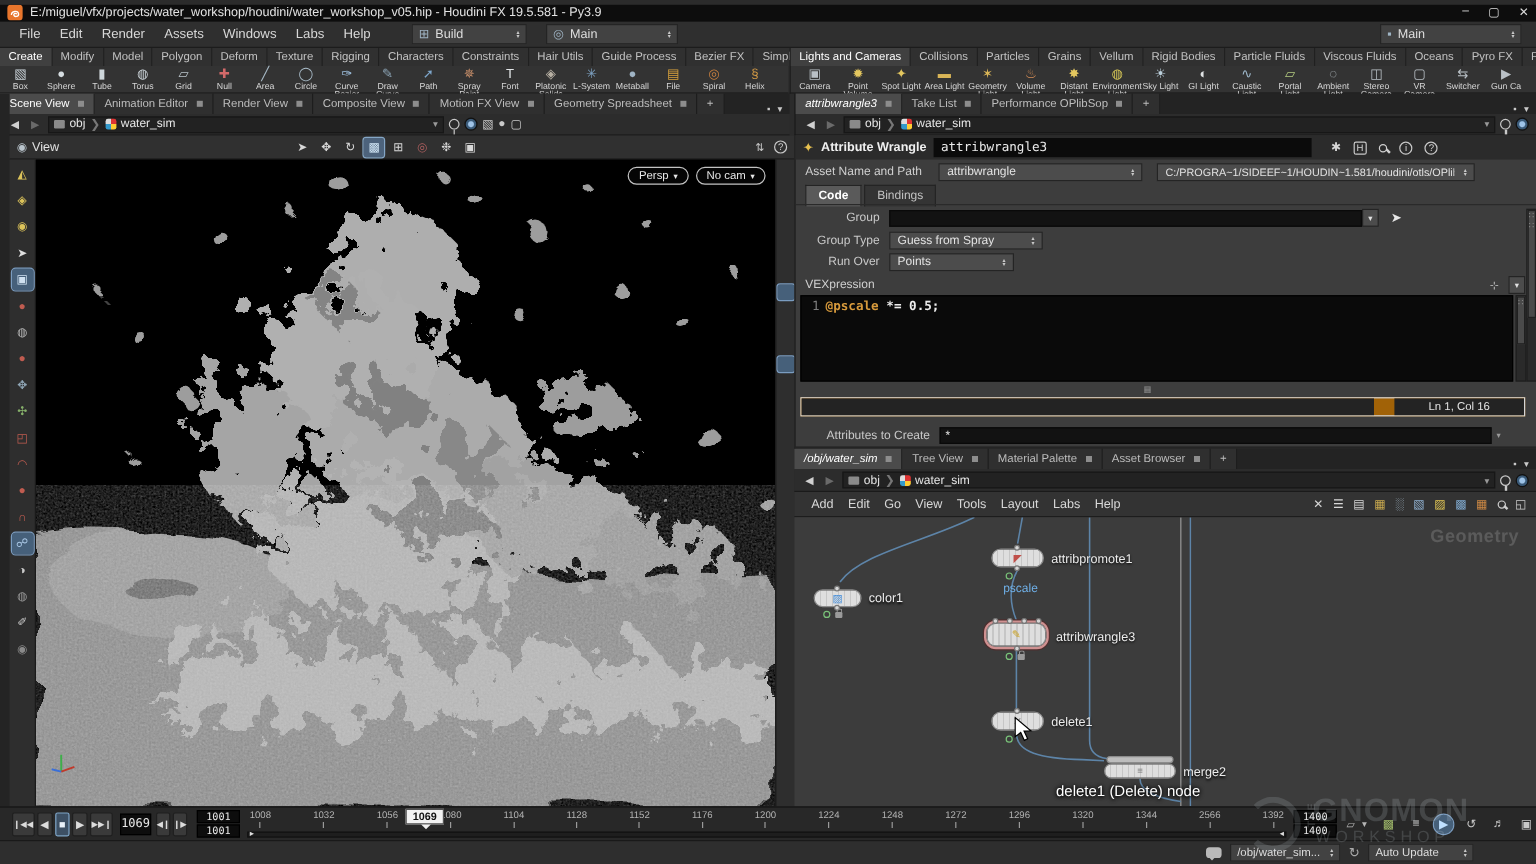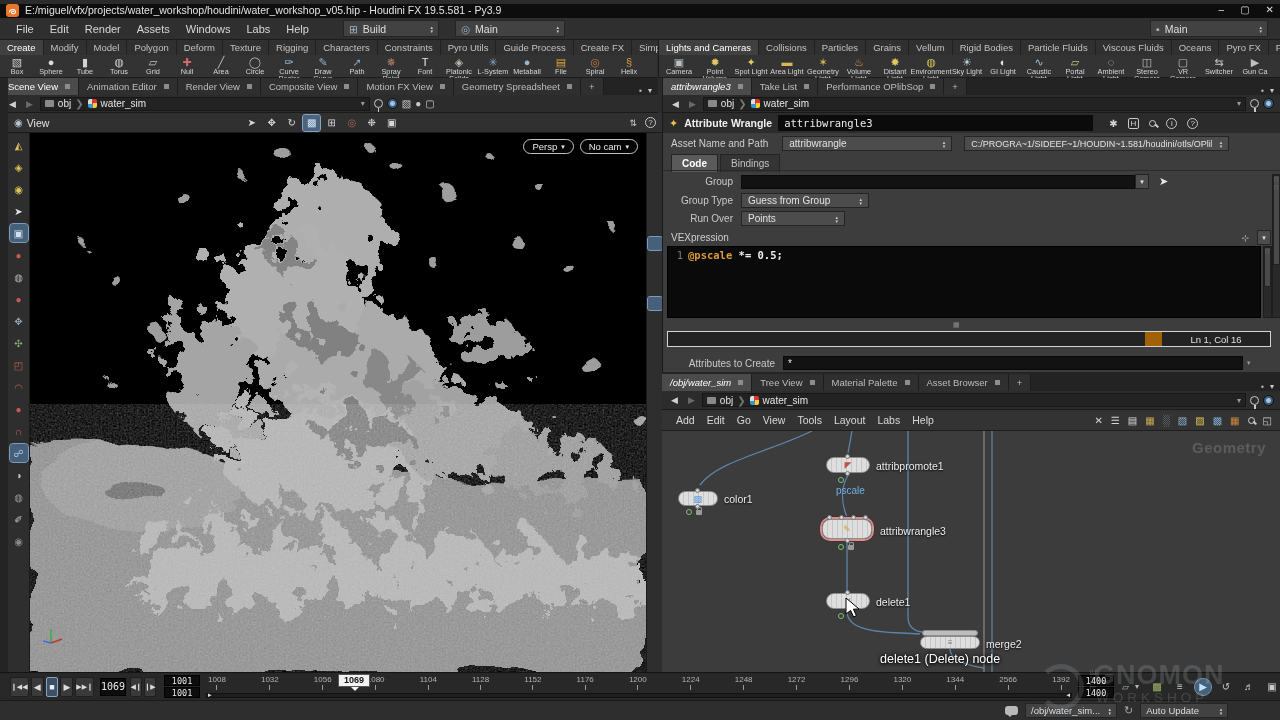--- a/index.html
+++ b/index.html
@@ -175,23 +175,23 @@
 
   <span class="shelftab active">Create</span>
       <span class="shelftab">Modify</span>
       <span class="shelftab">Model</span>
       <span class="shelftab">Polygon</span>
       <span class="shelftab">Deform</span>
       <span class="shelftab">Texture</span>
       <span class="shelftab">Rigging</span>
       <span class="shelftab">Characters</span>
       <span class="shelftab">Constraints</span>
-      <span class="shelftab">Pyro Utils</span>
+      <span class="shelftab">Hair Utils</span>
       <span class="shelftab">Guide Process</span>
-      <span class="shelftab">Create FX</span>
+      <span class="shelftab">Bezier FX</span>
       <span class="shelftab">Simple FX</span>
       <span class="shelftab">Cloud FX</span>
       <span class="shelftab">Volume</span>
       <span class="shelftab">+</span>
     </div>
   <div class="tools">
 
       <div class="tool">
         <span class="g" style="color: rgb(201, 210, 216);">▧</span>
         <span>Box</span>
@@ -650,21 +650,21 @@
       </div>
     <div class="pcombo" style="width:14px;padding:0 2px;justify-content:center">
         <span style="font-size:7px">▾</span>
       </div>
     <span style="margin-left:10px;color:#e8e8e8;font-size:11px">➤</span>
   </div>
 
   <div class="prow" style="left:0;top:80px;width:610px">
     <span class="plabel" style="width:78px">Group Type</span>
     <div class="pcombo" style="width:128px">
-      <span>Guess from Group</span>
+      <span>Guess from Spray</span>
       <span class="spin">
           <span>▴</span>
           <span>▾</span>
         </span>
     </div>
   </div>
 
   <div class="prow" style="left:0;top:98px;width:610px">
     <span class="plabel" style="width:78px">Run Over</span>
     <div class="pcombo" style="width:104px">

